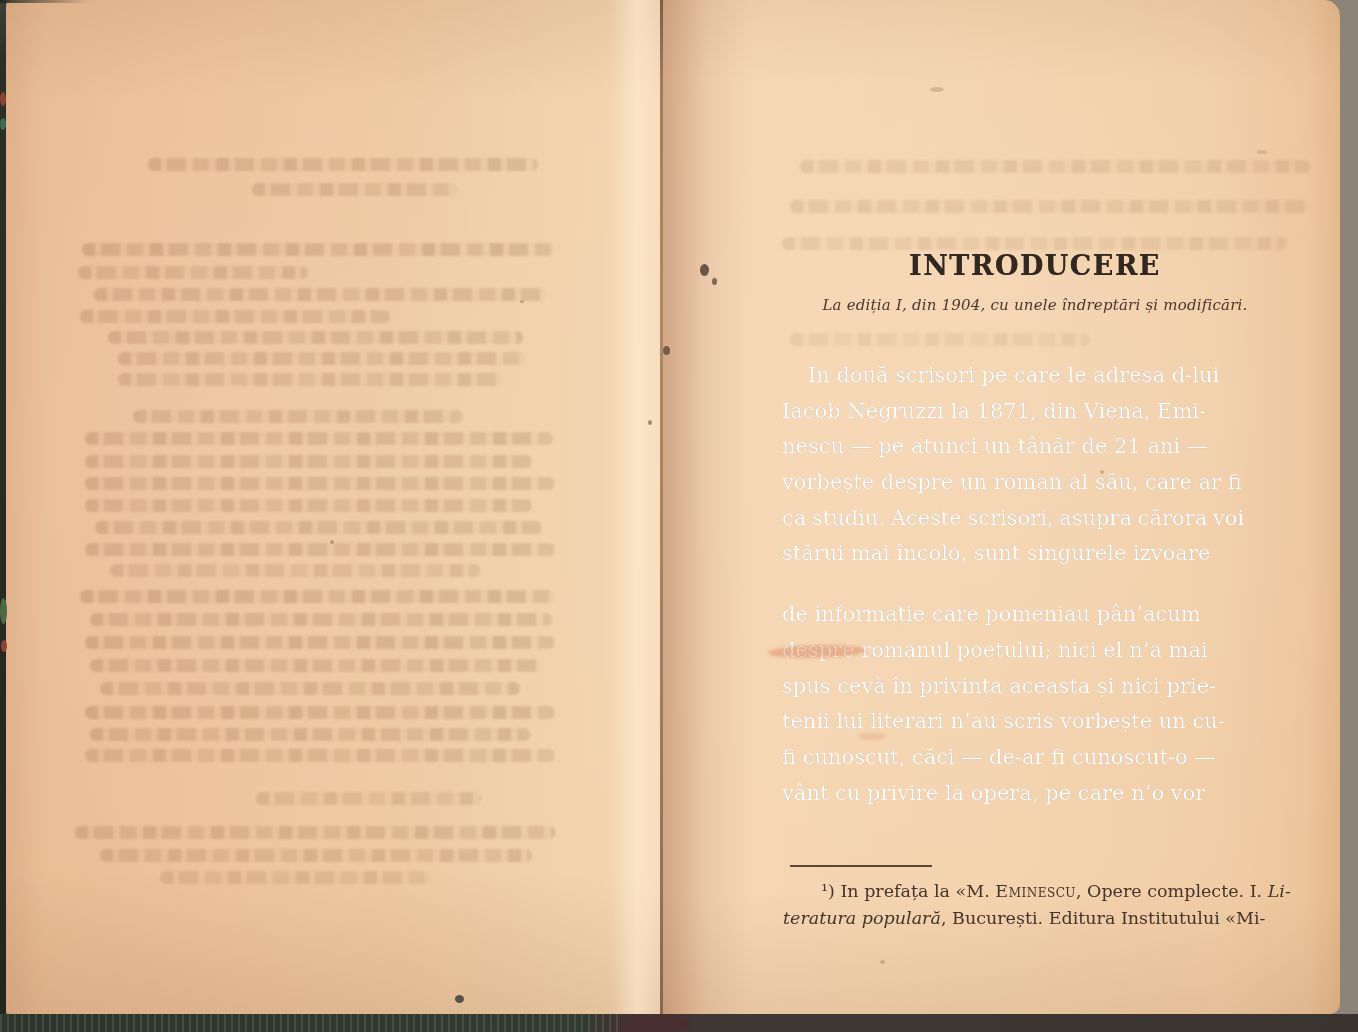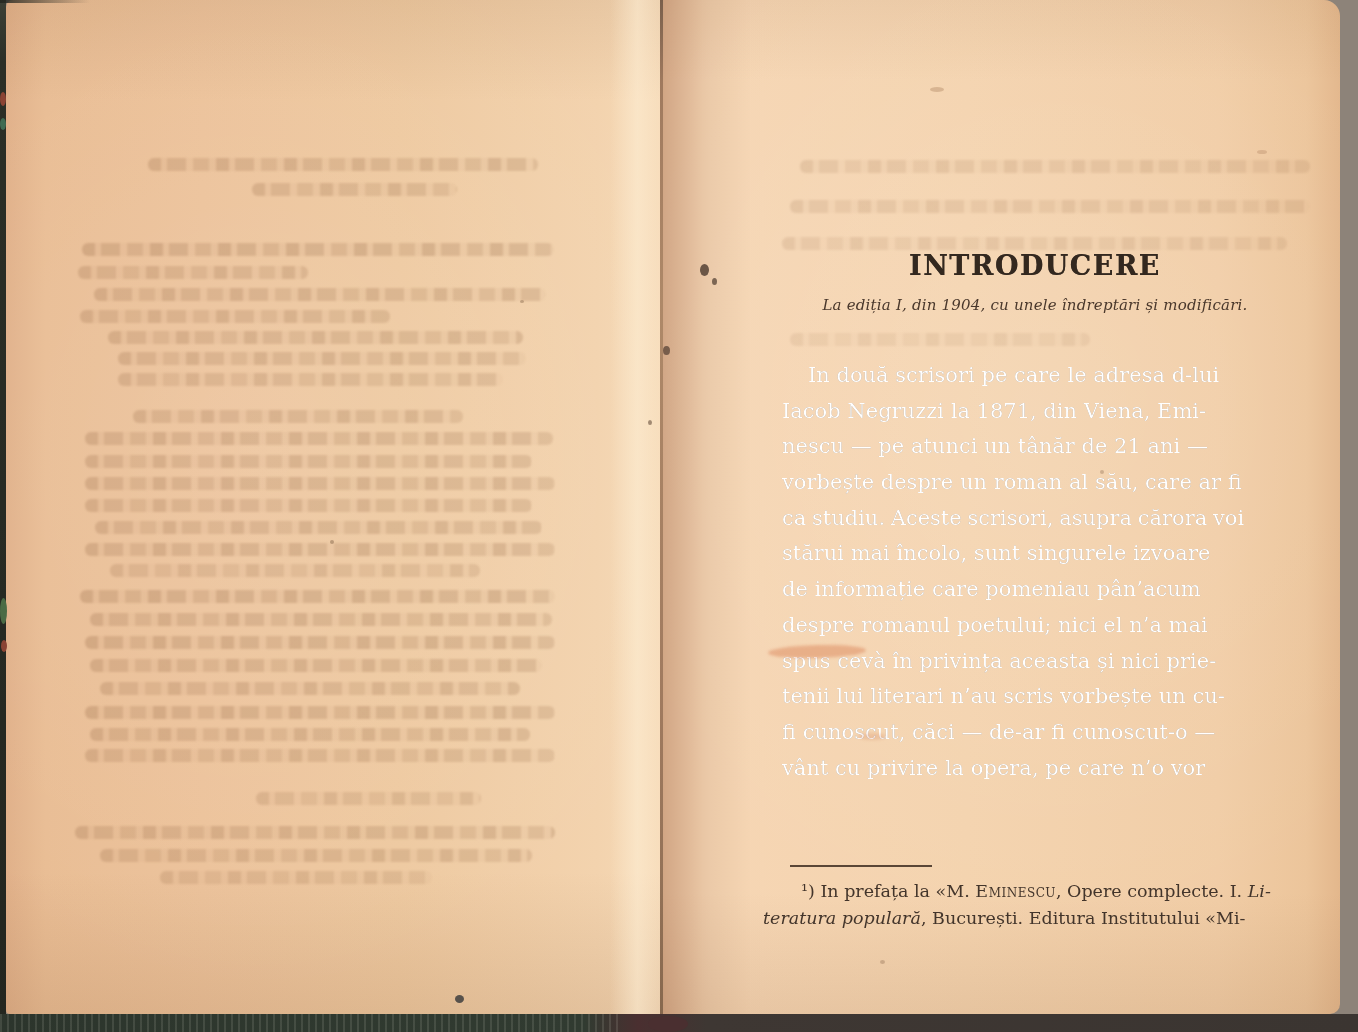--- a/index.html
+++ b/index.html
@@ -48,21 +48,21 @@
     text-shadow:0 0 .5px rgba(51,40,31,.7);}
   .subtitle{position:absolute;left:730px;top:296px;width:610px;z-index:5;
     text-align:center;font-style:italic;font-size:15px;color:#4a382c;letter-spacing:.2px;}
   .bodytext{position:absolute;left:782px;top:358px;width:507px;z-index:5;color:#ffffff;
     font-size:21px;line-height:35.7px;text-shadow:0 0 .4px rgba(60,46,37,.55);}
   .bline{white-space:nowrap;height:35.7px;}
   .bline.indent{padding-left:26px;}
   .fnsep{position:absolute;left:790px;top:865px;width:142px;height:2px;background:#5a4636;z-index:5;}
   .footnote{position:absolute;left:763px;top:878px;width:540px;z-index:5;color:#43352b;
     font-size:17.5px;line-height:26.5px;}
-  .fnline{white-space:nowrap;height:26.5px;}
+  .fnline{white-space:nowrap;height:26.5px;margin-left:20px;}
   .fnline.indent{padding-left:38px;}
   .sc{font-variant:small-caps;letter-spacing:.5px;}
   .it{font-style:italic;}
   
   .stain{position:absolute;z-index:5;border-radius:50%;filter:blur(1.5px);}
   .speck{position:absolute;z-index:6;border-radius:50%;}
 </style>
 </head>
 <body>
 
@@ -118,21 +118,21 @@
   <div class="heading">INTRODUCERE</div>
   <div class="subtitle">La ediția I, din 1904, cu unele îndreptări și modificări.</div>
 
   <div class="bodytext">
     <div class="bline indent" style="word-spacing: 0px;">In două scrisori pe care le adresa d-lui</div>
     <div class="bline" style="word-spacing: 0px;">Iacob Negruzzi la 1871, din Viena, Emi-</div>
     <div class="bline" style="word-spacing: 0px;">nescu — pe atunci un tânăr de 21 ani —</div>
     <div class="bline" style="word-spacing: 0px;">vorbește despre un roman al său, care ar fi</div>
     <div class="bline" style="word-spacing: -1px;">ca studiu. Aceste scrisori, asupra cărora voi</div>
     <div class="bline" style="word-spacing: 0px;">stărui mai încolo, sunt singurele izvoare</div>
-    <div class="bline" style="word-spacing: 0px;">de informație care pomeniau pân’acum</div>
+    <div class="bline" style="word-spacing: 0px; margin-top: 25px;">de informație care pomeniau pân’acum</div>
     <div class="bline" style="word-spacing: 0px;">despre romanul poetului; nici el n’a mai</div>
     <div class="bline" style="word-spacing: 0px;">spus cevà în privința aceasta și nici prie-</div>
     <div class="bline" style="word-spacing: 0px;">tenii lui literari n’au scris vorbește un cu-</div>
     <div class="bline" style="word-spacing: 0px;">fi cunoscut, căci — de-ar fi cunoscut-o —</div>
     <div class="bline" style="word-spacing: 0px;">vânt cu privire la opera, pe care n’o vor</div>
   </div>
 
   <div class="fnsep"></div>
 
   <div class="footnote">

